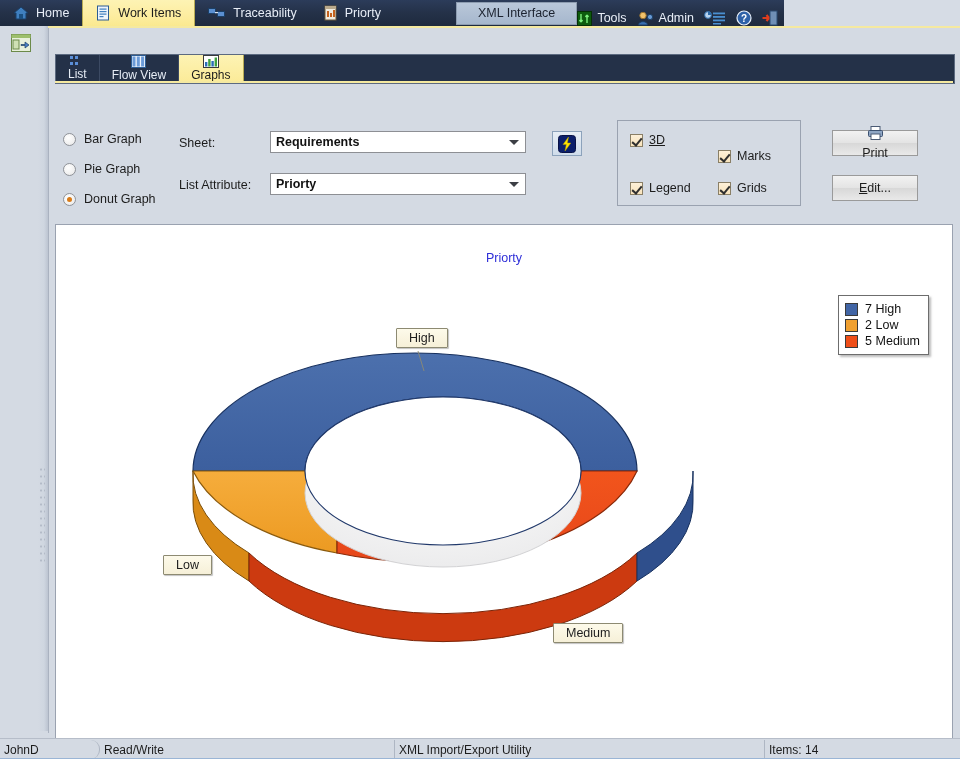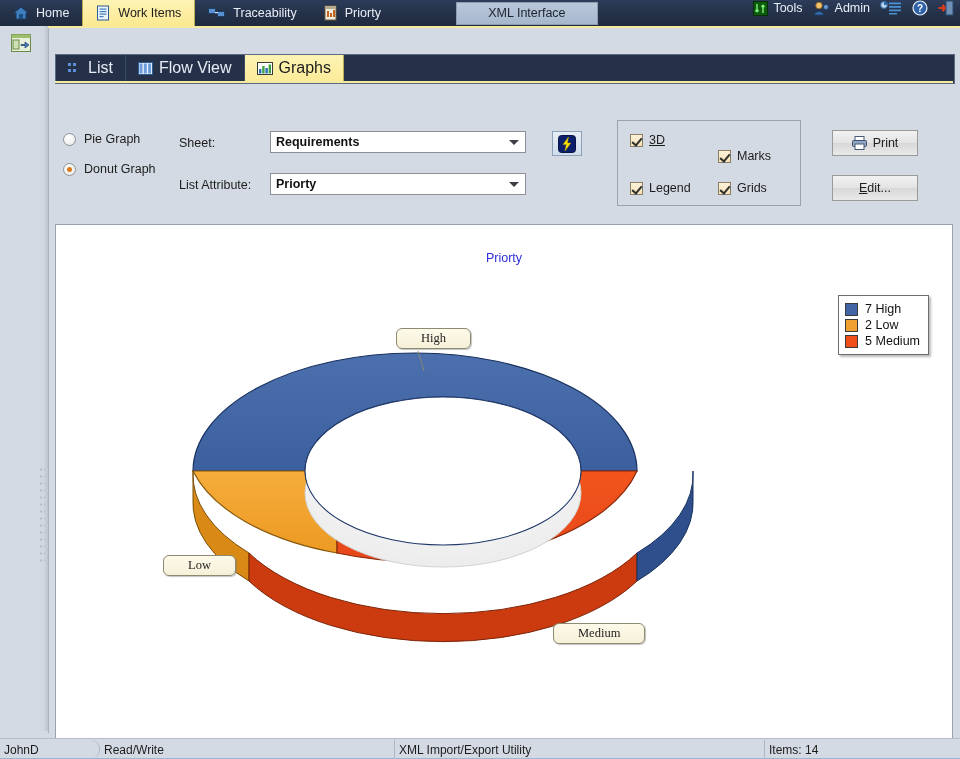--- a/index.html
+++ b/index.html
@@ -7,23 +7,23 @@
     width:960px;height:759px;overflow:hidden;
     font-family:"Liberation Sans", sans-serif;
     font-size:12px;
     background:#d6dce5;
     -webkit-font-smoothing:antialiased;
   }
   .app{position:relative;width:960px;height:759px;}
 
   
   .topbar{
-    position:absolute;left:0;top:0;width:960px;height:26px;
+    position:absolute;left:0;top:0;width:784px;height:26px;
     background:linear-gradient(180deg,#2c3c5a 0%,#243148 50%,#1e2a3e 100%);
-    display:flex;align-items:flex-start;
+    display:flex;align-items:flex-end;
   }
   .tabs-main{display:flex;align-items:stretch;height:26px;}
   .mtab{
     display:flex;align-items:center;gap:7px;
     padding:0 13px;height:26px;
     color:#e8eef7;font-size:12.5px;white-space:nowrap;cursor:default;
   }
   .mtab.active{
     background:linear-gradient(180deg,#fdf3b4 0%,#fdedA0 60%,#fae98f 100%);
     color:#1b1b1b;
@@ -80,23 +80,24 @@
   }
 
   
   .subtabwrap{
     position:absolute;left:6px;top:26px;width:898px;height:28px;
     background:#243148;
     border:1px solid #5c6a80;
   }
   .subtabs{display:flex;align-items:stretch;height:26px;}
   .stab{
-    display:flex;align-items:center;gap:6px;
-    padding:0 12px;height:26px;color:#e6ecf5;font-size:16px;cursor:default;
+    display:flex;align-items:center;gap:0;
+    padding:0 12px;height:26px;color:#e6ecf5;font-size:12px;cursor:default;
     border-right:1px solid #3c4a63;
+    flex-direction:column;
   }
   .stab.active{
     background:linear-gradient(180deg,#fdf3b4 0%,#fbeb99 100%);
     color:#1b1b1b;border-right:1px solid #b8ac55;
   }
   .stabline{
     position:absolute;left:6px;top:53px;width:898px;height:2px;background:#f5e9a0;
   }
 
   
@@ -180,23 +181,22 @@
   .swatch{width:11px;height:11px;border:1px solid #3a3a3a;flex:none;}
 
   .chartsvg{position:absolute;left:0;top:0;}
 
   .callout{
     position:absolute;
     background:linear-gradient(180deg,#fdfaea 0%,#f6f0d8 100%);
     border:1px solid #8d8a72;
     box-shadow:1px 1px 1px rgba(120,120,120,.45);
     font-size:12.5px;color:#1d1d1d;
-    padding:2px 24px;white-space:nowrap;
-    border-radius:6px;
-    font-family:Liberation Serif, serif;
+    padding:2px 12px;white-space:nowrap;
+    border-radius:1px;
   }
 
   
   .statusbar{
     position:absolute;left:0;top:738px;width:960px;height:21px;
     background:#d4dae3;border-top:1px solid #b6bdc9;
     display:flex;align-items:center;font-size:12px;color:#1c1c1c;
   }
   .scell{height:19px;display:flex;align-items:center;padding-left:4px;border-right:1px solid #aeb6c3;box-sizing:border-box;}
   .statusbar:after{
@@ -373,20 +373,24 @@
           </div>
         </div>
       </div>
       <div class="stabline"></div>
 
       <div class="ctrlbar">
 
         <div class="radios">
           <div class="rrow">
             <span class="radio"></span>
+            <span>Bar Graph</span>
+          </div>
+          <div class="rrow">
+            <span class="radio"></span>
             <span>Pie Graph</span>
           </div>
           <div class="rrow">
             <span class="radio on"></span>
             <span>Donut Graph</span>
           </div>
         </div>
 
         <div class="fieldlabel" style="left:124px;top:52px;">Sheet:</div>
         <div class="combo" style="left:215px;top:47px;">
@@ -425,21 +429,21 @@
           <div class="cbrow" style="left:12px;top:60px;">
             <span class="cbox"></span>
             <span>Legend</span>
           </div>
           <div class="cbrow" style="left:100px;top:60px;">
             <span class="cbox"></span>
             <span>Grids</span>
           </div>
         </div>
 
-        <div class="btn" style="left:777px;top:46px;">
+        <div class="btn" style="left:777px;top:46px;flex-direction:column;">
           <span class="ico">
             <svg width="15" height="14" viewBox="0 0 15 14">
                 <rect x="3" y="0.5" width="9" height="4" fill="#ffffff" stroke="#4a5a74"></rect>
                 <rect x="0.5" y="4.5" width="14" height="6" rx="1" fill="#8fa6c4" stroke="#3c5170"></rect>
                 <rect x="3" y="8" width="9" height="5.5" fill="#ffffff" stroke="#4a5a74"></rect>
               </svg>
           </span>
           <span>Print</span>
         </div>
         <div class="btn" style="left:777px;top:91px;">

